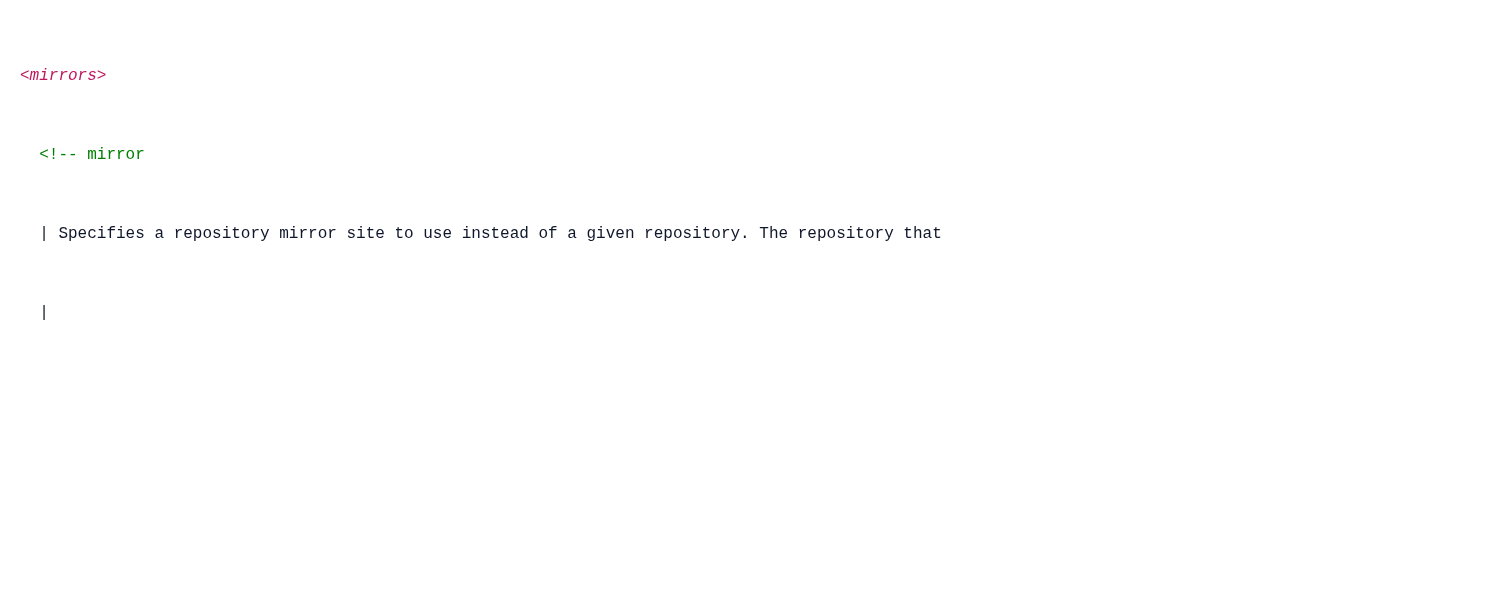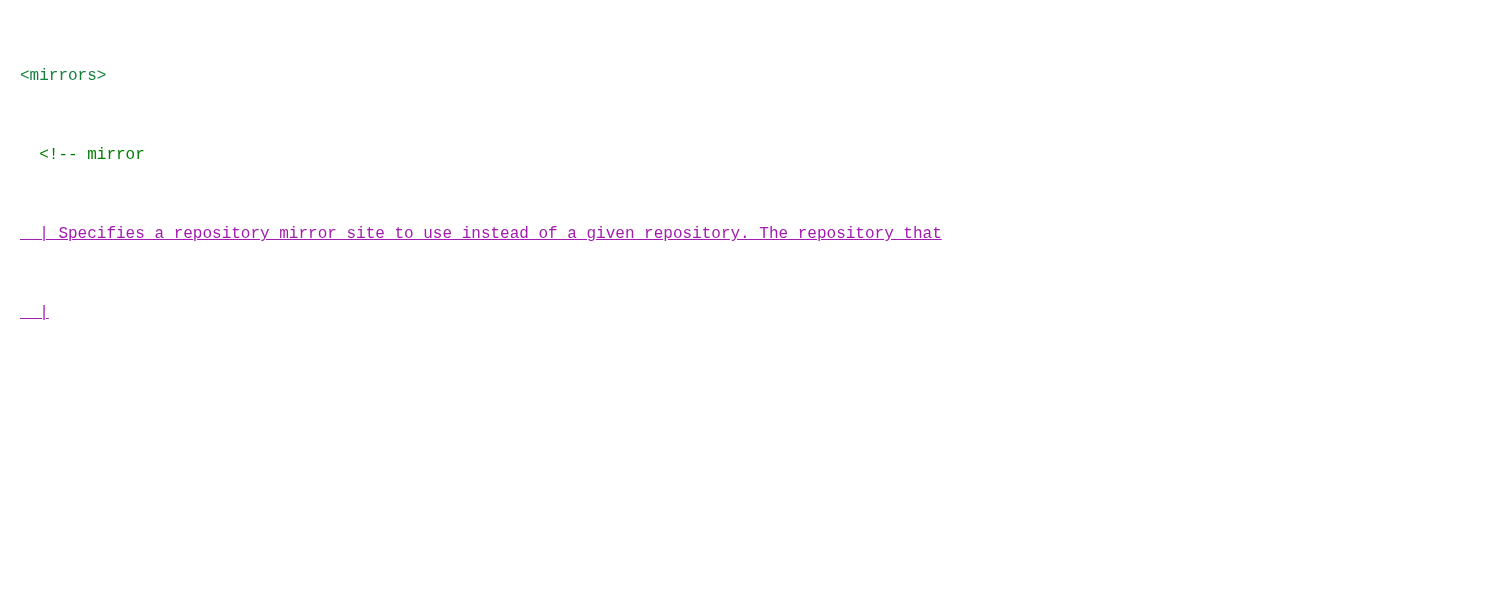--- a/index.html
+++ b/index.html
@@ -19,23 +19,23 @@
       position: relative;
     }
 
     .code-block {
       white-space: pre;
       font-family: 'Courier New', Courier, monospace;
       font-size: 16px;
       line-height: 1.65;
     }
 
-    .tag { color: #15803d; }
+    .tag { color: #be185d; font-style: italic; }
     .comment { color: #008000; }
-    .comment-text { color: #a21caf; text-decoration: underline; }
+    .comment-text { color: #0f172a; }
 
     .line {
       display: block;
     }
   </style>
 </head>
 <body>
 
 <div class="code-block">
   <span class="line"><span class="tag">&lt;mirrors&gt;</span></span>

